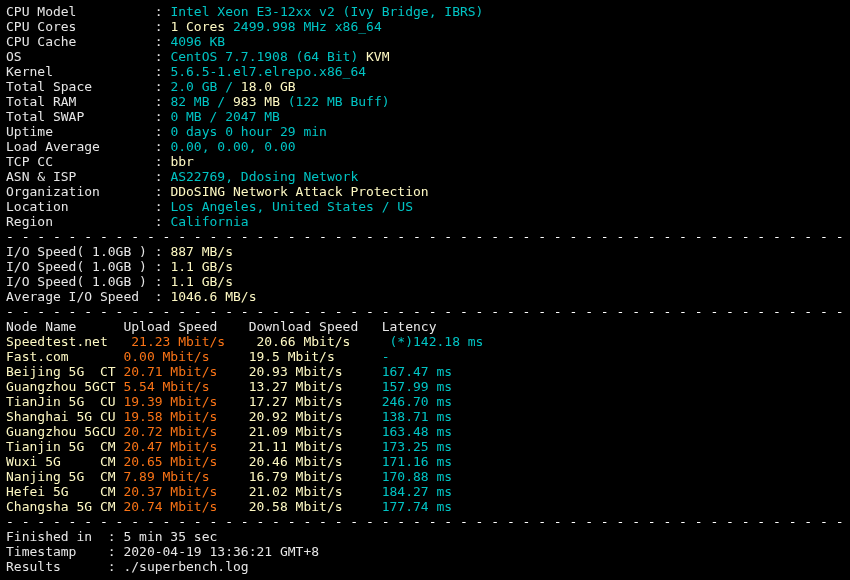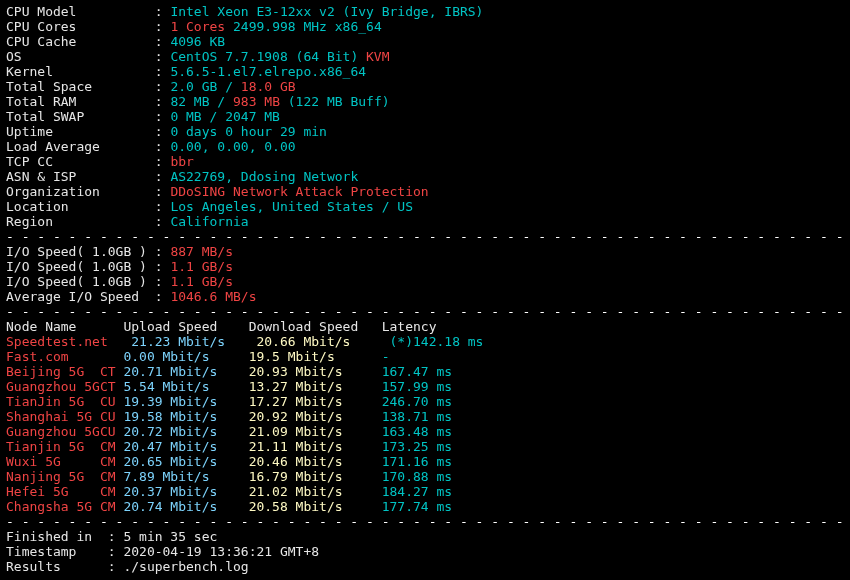--- a/index.html
+++ b/index.html
@@ -44,22 +44,22 @@
     height: 15px;
     white-space: pre;
     display: block;
     color: #ffffff;
     letter-spacing: 0px;
   }
 
   
   .c-white  { color: #e6e6e6; }
   .c-cyan   { color: #00c4c4; }
-  .c-green  { color: #7dd3fc; }
-  .c-yellow { color: #ef4444; }
+  .c-green  { color: #f97316; }
+  .c-yellow { color: #fef9c3; }
   .c-red    { color: #fef9c3; }
 </style>
 </head>
 <body>
 
 <div id="terminal">
   <div class="screen" id="screen"><div class="line"><span class="c-white">CPU Model          </span><span class="c-white">: </span><span class="c-cyan">Intel Xeon E3-12xx v2 (Ivy Bridge, IBRS)</span></div><div class="line"><span class="c-white">CPU Cores          </span><span class="c-white">: </span><span class="c-yellow">1 Cores </span><span class="c-cyan">2499.998 MHz x86_64</span></div><div class="line"><span class="c-white">CPU Cache          </span><span class="c-white">: </span><span class="c-cyan">4096 KB</span></div><div class="line"><span class="c-white">OS                 </span><span class="c-white">: </span><span class="c-cyan">CentOS 7.7.1908 (64 Bit) </span><span class="c-yellow">KVM</span></div><div class="line"><span class="c-white">Kernel             </span><span class="c-white">: </span><span class="c-cyan">5.6.5-1.el7.elrepo.x86_64</span></div><div class="line"><span class="c-white">Total Space        </span><span class="c-white">: </span><span class="c-cyan">2.0 GB / </span><span class="c-yellow">18.0 GB</span></div><div class="line"><span class="c-white">Total RAM          </span><span class="c-white">: </span><span class="c-cyan">82 MB / </span><span class="c-yellow">983 MB</span><span class="c-cyan"> (122 MB Buff)</span></div><div class="line"><span class="c-white">Total SWAP         </span><span class="c-white">: </span><span class="c-cyan">0 MB / 2047 MB</span></div><div class="line"><span class="c-white">Uptime             </span><span class="c-white">: </span><span class="c-cyan">0 days 0 hour 29 min</span></div><div class="line"><span class="c-white">Load Average       </span><span class="c-white">: </span><span class="c-cyan">0.00, 0.00, 0.00</span></div><div class="line"><span class="c-white">TCP CC             </span><span class="c-white">: </span><span class="c-yellow">bbr</span></div><div class="line"><span class="c-white">ASN &amp; ISP          </span><span class="c-white">: </span><span class="c-cyan">AS22769, Ddosing Network</span></div><div class="line"><span class="c-white">Organization       </span><span class="c-white">: </span><span class="c-yellow">DDoSING Network Attack Protection</span></div><div class="line"><span class="c-white">Location           </span><span class="c-white">: </span><span class="c-cyan">Los Angeles, United States / US</span></div><div class="line"><span class="c-white">Region             </span><span class="c-white">: </span><span class="c-cyan">California</span></div><div class="sep">- - - - - - - - - - - - - - - - - - - - - - - - - - - - - - - - - - - - - - - - - - - - - - - - - - - - - - - -</div><div class="line"><span class="c-white">I/O Speed( 1.0GB ) </span><span class="c-white">: </span><span class="c-yellow">887 MB/s</span></div><div class="line"><span class="c-white">I/O Speed( 1.0GB ) </span><span class="c-white">: </span><span class="c-yellow">1.1 GB/s</span></div><div class="line"><span class="c-white">I/O Speed( 1.0GB ) </span><span class="c-white">: </span><span class="c-yellow">1.1 GB/s</span></div><div class="line"><span class="c-white">Average I/O Speed  </span><span class="c-white">: </span><span class="c-yellow">1046.6 MB/s</span></div><div class="sep">- - - - - - - - - - - - - - - - - - - - - - - - - - - - - - - - - - - - - - - - - - - - - - - - - - - - - - - -</div><div class="line"><span class="c-white">Node Name      </span><span class="c-white">Upload Speed    </span><span class="c-white">Download Speed   </span><span class="c-white">Latency</span></div><div class="line"><span class="c-yellow">Speedtest.net</span><span class="c-yellow">   </span><span class="c-green">21.23 Mbit/s    </span><span class="c-red">20.66 Mbit/s     </span><span class="c-cyan">(*)142.18 ms</span></div><div class="line"><span class="c-yellow">Fast.com    </span><span class="c-yellow">   </span><span class="c-green">0.00 Mbit/s     </span><span class="c-red">19.5 Mbit/s      </span><span class="c-cyan">-</span></div><div class="line"><span class="c-yellow">Beijing 5G  </span><span class="c-yellow">CT </span><span class="c-green">20.71 Mbit/s    </span><span class="c-red">20.93 Mbit/s     </span><span class="c-cyan">167.47 ms</span></div><div class="line"><span class="c-yellow">Guangzhou 5G</span><span class="c-yellow">CT </span><span class="c-green">5.54 Mbit/s     </span><span class="c-red">13.27 Mbit/s     </span><span class="c-cyan">157.99 ms</span></div><div class="line"><span class="c-yellow">TianJin 5G  </span><span class="c-yellow">CU </span><span class="c-green">19.39 Mbit/s    </span><span class="c-red">17.27 Mbit/s     </span><span class="c-cyan">246.70 ms</span></div><div class="line"><span class="c-yellow">Shanghai 5G </span><span class="c-yellow">CU </span><span class="c-green">19.58 Mbit/s    </span><span class="c-red">20.92 Mbit/s     </span><span class="c-cyan">138.71 ms</span></div><div class="line"><span class="c-yellow">Guangzhou 5G</span><span class="c-yellow">CU </span><span class="c-green">20.72 Mbit/s    </span><span class="c-red">21.09 Mbit/s     </span><span class="c-cyan">163.48 ms</span></div><div class="line"><span class="c-yellow">Tianjin 5G  </span><span class="c-yellow">CM </span><span class="c-green">20.47 Mbit/s    </span><span class="c-red">21.11 Mbit/s     </span><span class="c-cyan">173.25 ms</span></div><div class="line"><span class="c-yellow">Wuxi 5G     </span><span class="c-yellow">CM </span><span class="c-green">20.65 Mbit/s    </span><span class="c-red">20.46 Mbit/s     </span><span class="c-cyan">171.16 ms</span></div><div class="line"><span class="c-yellow">Nanjing 5G  </span><span class="c-yellow">CM </span><span class="c-green">7.89 Mbit/s     </span><span class="c-red">16.79 Mbit/s     </span><span class="c-cyan">170.88 ms</span></div><div class="line"><span class="c-yellow">Hefei 5G    </span><span class="c-yellow">CM </span><span class="c-green">20.37 Mbit/s    </span><span class="c-red">21.02 Mbit/s     </span><span class="c-cyan">184.27 ms</span></div><div class="line"><span class="c-yellow">Changsha 5G </span><span class="c-yellow">CM </span><span class="c-green">20.74 Mbit/s    </span><span class="c-red">20.58 Mbit/s     </span><span class="c-cyan">177.74 ms</span></div><div class="sep">- - - - - - - - - - - - - - - - - - - - - - - - - - - - - - - - - - - - - - - - - - - - - - - - - - - - - - - -</div><div class="line"><span class="c-white">Finished in  </span><span class="c-white">: </span><span class="c-white">5 min 35 sec</span></div><div class="line"><span class="c-white">Timestamp    </span><span class="c-white">: </span><span class="c-white">2020-04-19 13:36:21 GMT+8</span></div><div class="line"><span class="c-white">Results      </span><span class="c-white">: </span><span class="c-white">./superbench.log</span></div></div>
 </div>
 
 </body></html>

